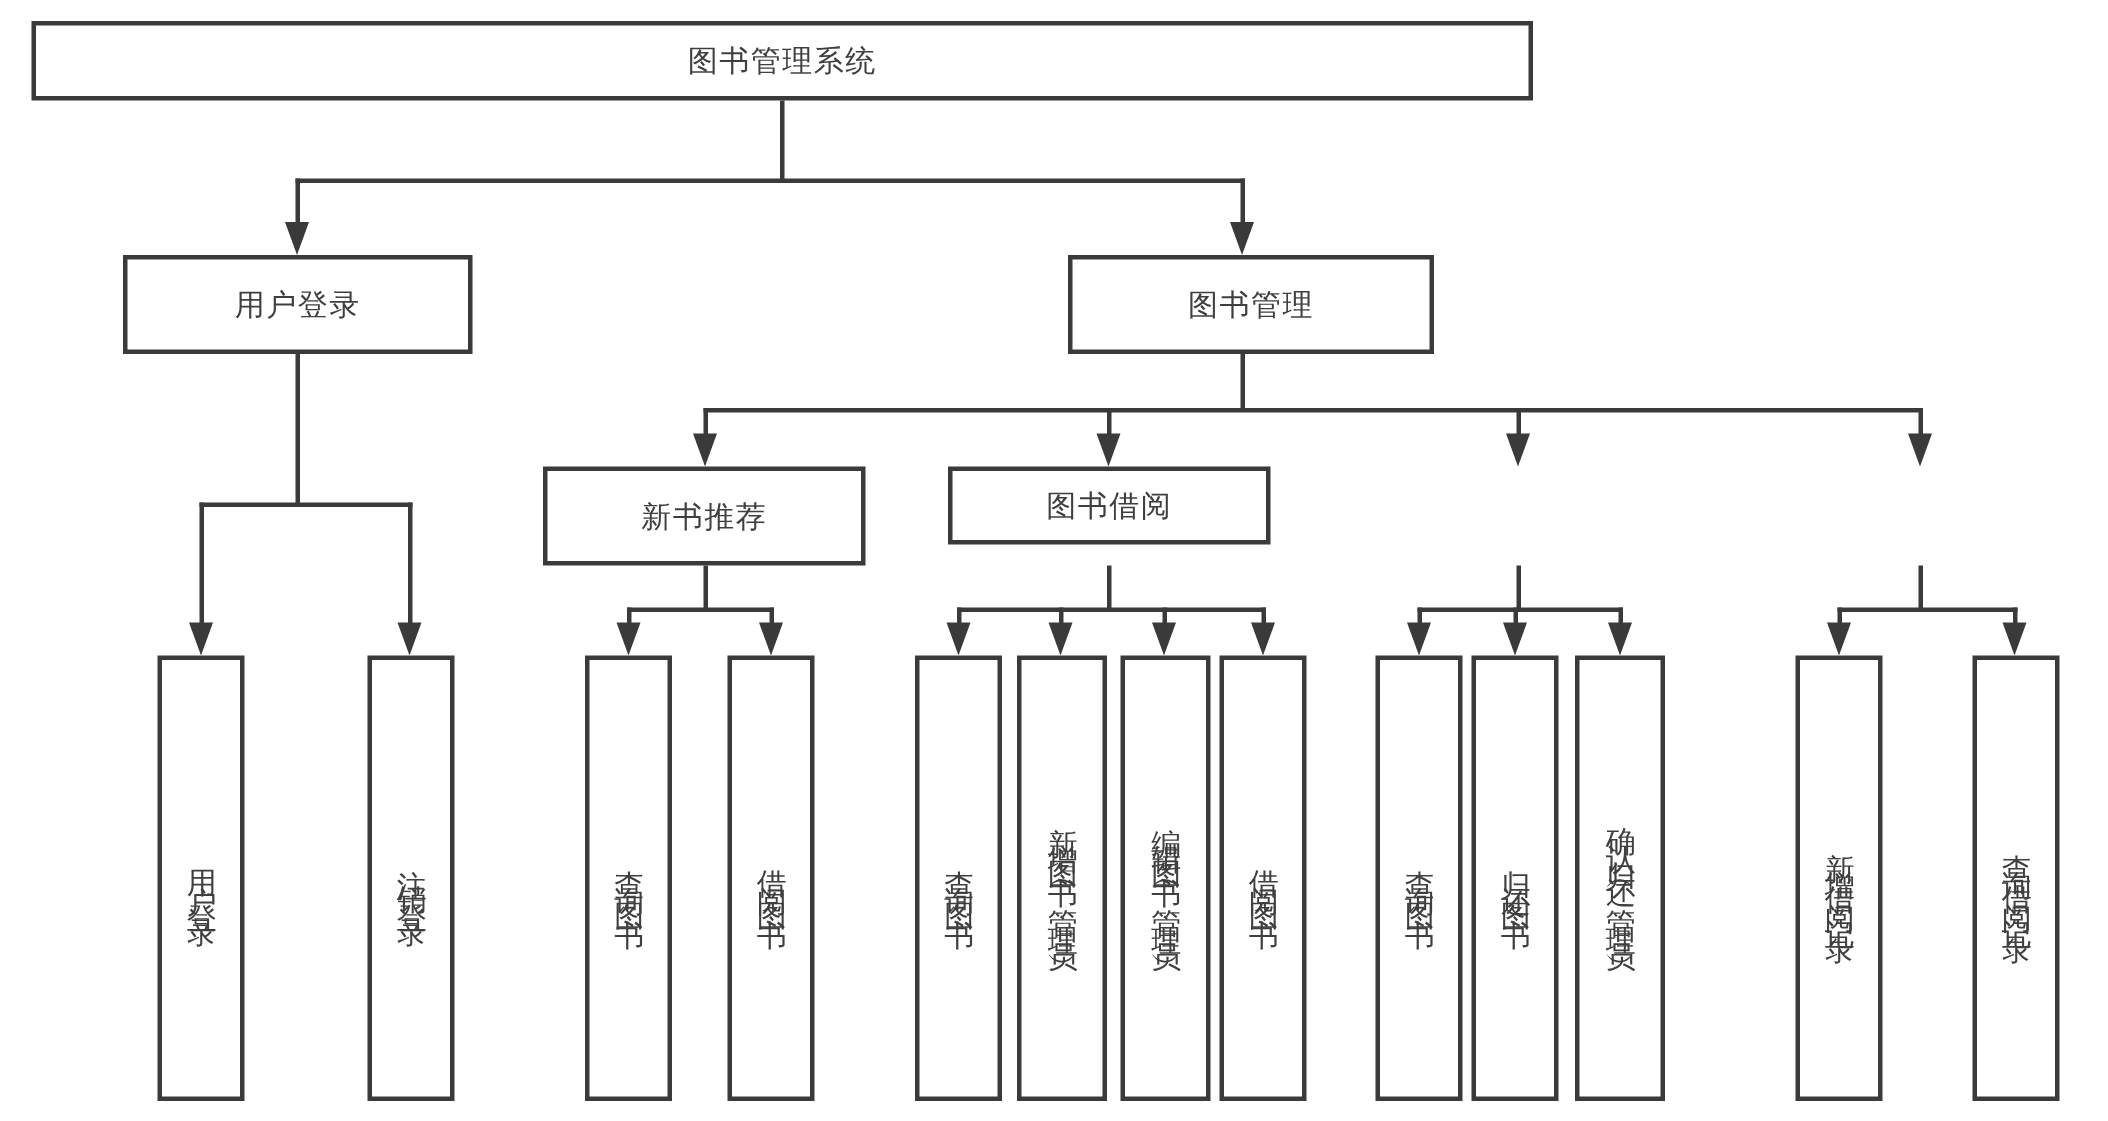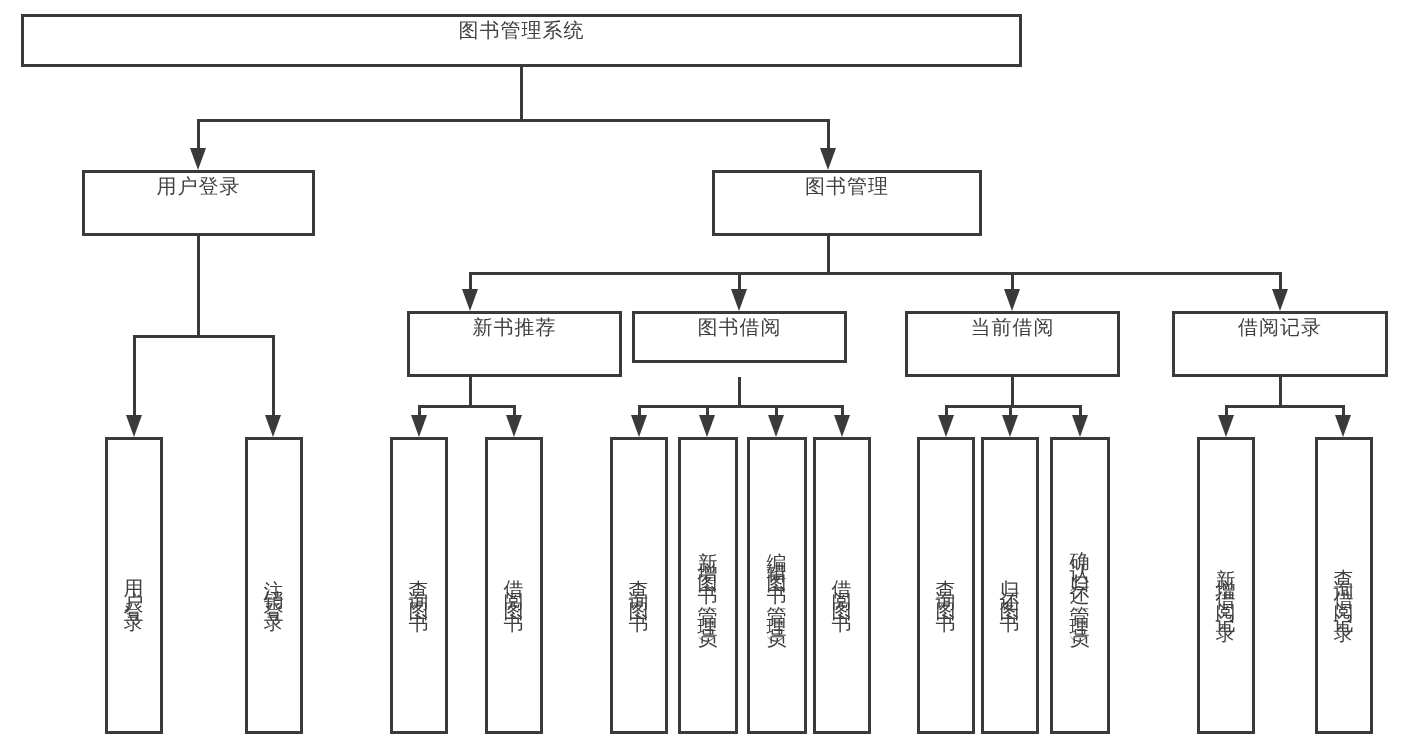--- a/index.html
+++ b/index.html
@@ -9,21 +9,21 @@
     background:#ffffff;
     font-family:"Liberation Sans","DejaVu Sans",sans-serif;
     overflow:hidden;
   }
   .box{
     position:absolute;
     box-sizing:border-box;
     border:3px solid #3a3a3a;
     background:#ffffff;
     display:flex;
-    align-items:flex-start;
+    align-items:center;
     justify-content:center;
     color:#3f3f3f;
     font-size:20px;
     letter-spacing:1px;
   }
   .leaf{
     position:absolute;
     box-sizing:border-box;
     border:3px solid #3a3a3a;
     background:#ffffff;
@@ -71,21 +71,21 @@
   <div class="vl" style="left:520px;top:67px;height:54px;"></div>
   <div class="hl" style="left:197px;top:119px;width:633px;"></div>
   <div class="vl" style="left:197px;top:119px;height:32px;"></div>
   <div class="vl" style="left:827px;top:119px;height:32px;"></div>
   <div class="arrow" style="left:190px;top:148px;"></div>
   <div class="arrow" style="left:820px;top:148px;"></div>
 
   <div class="box" style="left:82px;top:170px;width:233px;height:66px;">
     <span>用户登录</span>
   </div>
-  <div class="box" style="left:712px;top:170px;width:270px;height:66px;">
+  <div class="box" style="left:712px;top:170px;width:244px;height:66px;">
     <span>图书管理</span>
   </div>
 
   <div class="vl" style="left:197px;top:236px;height:101px;"></div>
   <div class="hl" style="left:133px;top:335px;width:142px;"></div>
   <div class="vl" style="left:133px;top:335px;height:82px;"></div>
   <div class="vl" style="left:272px;top:335px;height:82px;"></div>
   <div class="arrow" style="left:126px;top:415px;"></div>
   <div class="arrow" style="left:265px;top:415px;"></div>
 
@@ -93,31 +93,25 @@
   <div class="hl" style="left:469px;top:272px;width:813px;"></div>
   <div class="vl" style="left:469px;top:272px;height:20px;"></div>
   <div class="vl" style="left:738px;top:272px;height:20px;"></div>
   <div class="vl" style="left:1011px;top:272px;height:20px;"></div>
   <div class="vl" style="left:1279px;top:272px;height:20px;"></div>
   <div class="arrow" style="left:462px;top:289px;"></div>
   <div class="arrow" style="left:731px;top:289px;"></div>
   <div class="arrow" style="left:1004px;top:289px;"></div>
   <div class="arrow" style="left:1272px;top:289px;"></div>
 
-  <div class="box" style="left:362px;top:311px;width:215px;height:66px;margin-left:45px;">
+  <div class="box" style="left:362px;top:311px;width:215px;height:66px;">
     <span>新书推荐</span>
   </div>
   <div class="box" style="left:632px;top:311px;width:215px;height:52px;">
     <span>图书借阅</span>
-  </div>
-  <div class="box" style="left:905px;top:311px;width:215px;height:66px;">
-    <span>当前借阅</span>
-  </div>
-  <div class="box" style="left:1172px;top:311px;width:216px;height:66px;">
-    <span>借阅记录</span>
   </div>
 
   <div class="vl" style="left:469px;top:377px;height:31px;"></div>
   <div class="hl" style="left:418px;top:405px;width:98px;"></div>
   <div class="vl" style="left:418px;top:405px;height:14px;"></div>
   <div class="vl" style="left:513px;top:405px;height:14px;"></div>
   <div class="arrow" style="left:411px;top:415px;"></div>
   <div class="arrow" style="left:506px;top:415px;"></div>
 
   <div class="vl" style="left:738px;top:377px;height:31px;"></div>

